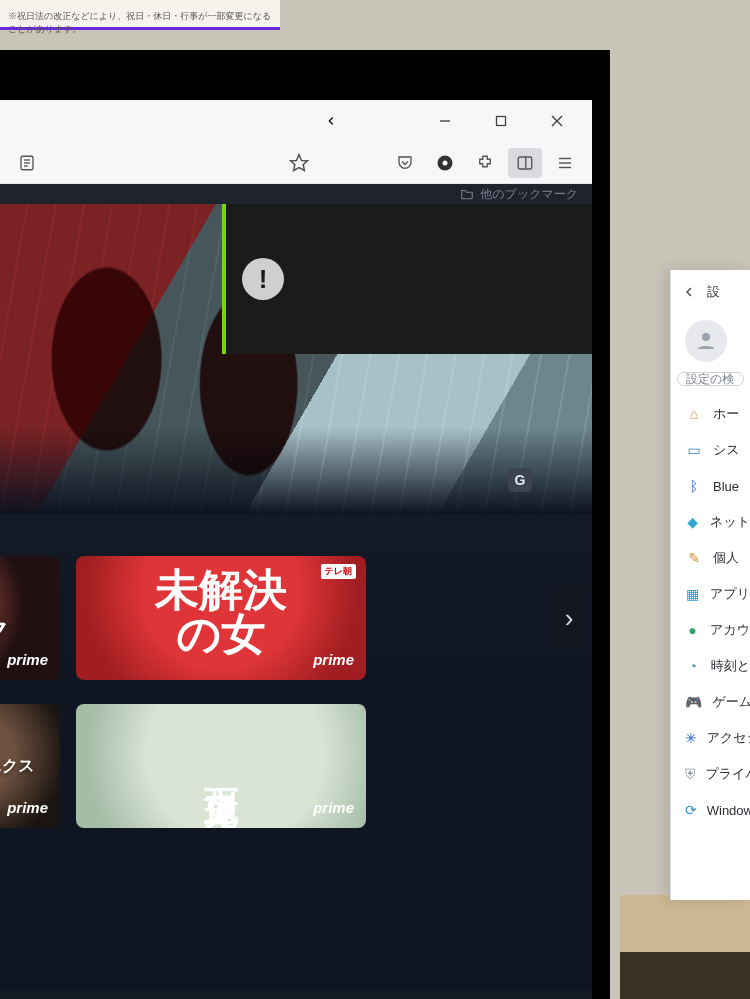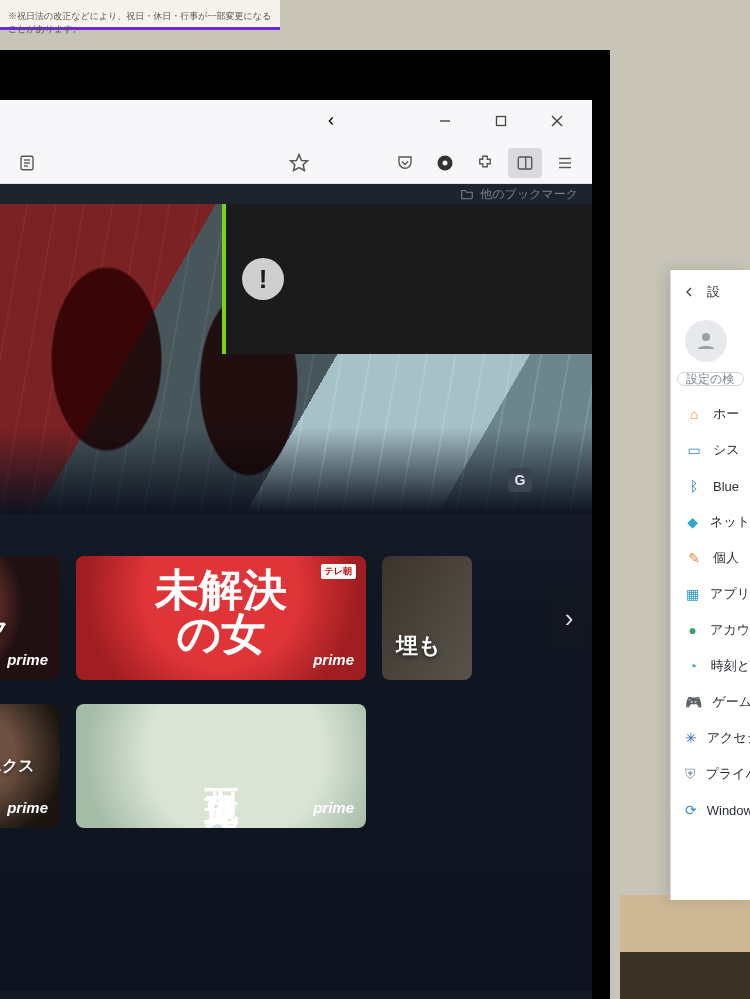--- a/index.html
+++ b/index.html
@@ -445,25 +445,20 @@
           <span class="prime">prime</span>
         </div>
 
         <div class="card bg-mikai">
           <span class="net-badge">テレ朝</span>
           <div class="title-big-serif" style="white-space:pre;">未解決
 の女</div>
           <span class="prime">prime</span>
         </div>
 
-        <div class="card small-right bg-umo">
-          <div class="title" style="font-size:22px;">
-            <span>埋も</span>
-          </div>
-        </div>
         <div class="chev">›</div>
       </div>
 
       <div class="row">
         <div class="card small-left bg-bullet">
           <div class="title" style="font-size:16px; font-family:sans-serif; font-weight:800;">
             <span>ブレット・エクスプレス</span>
             <span class="sub">弾丸特急</span>
           </div>
           <span class="prime">prime</span>

